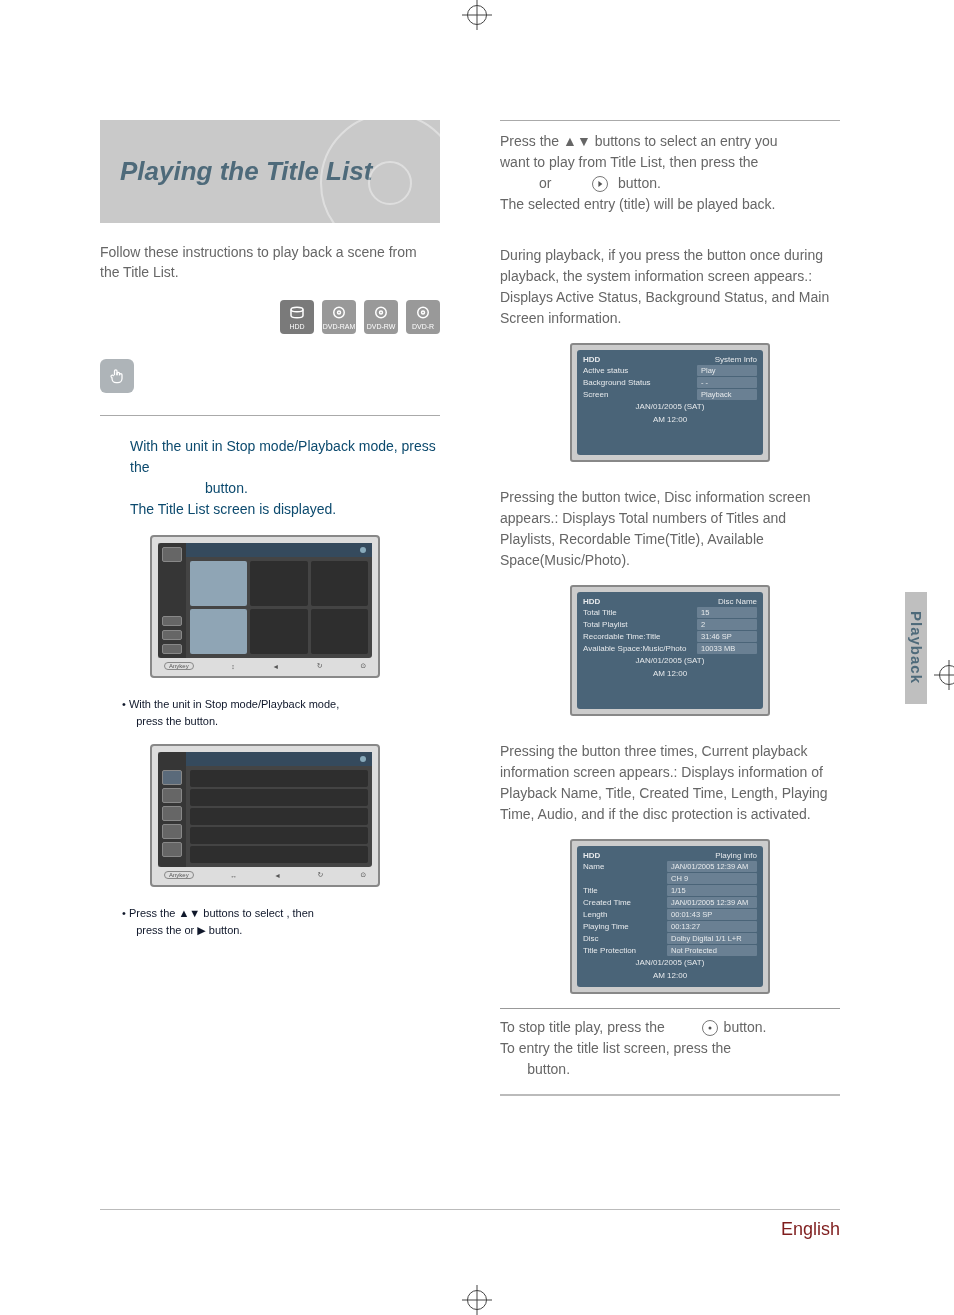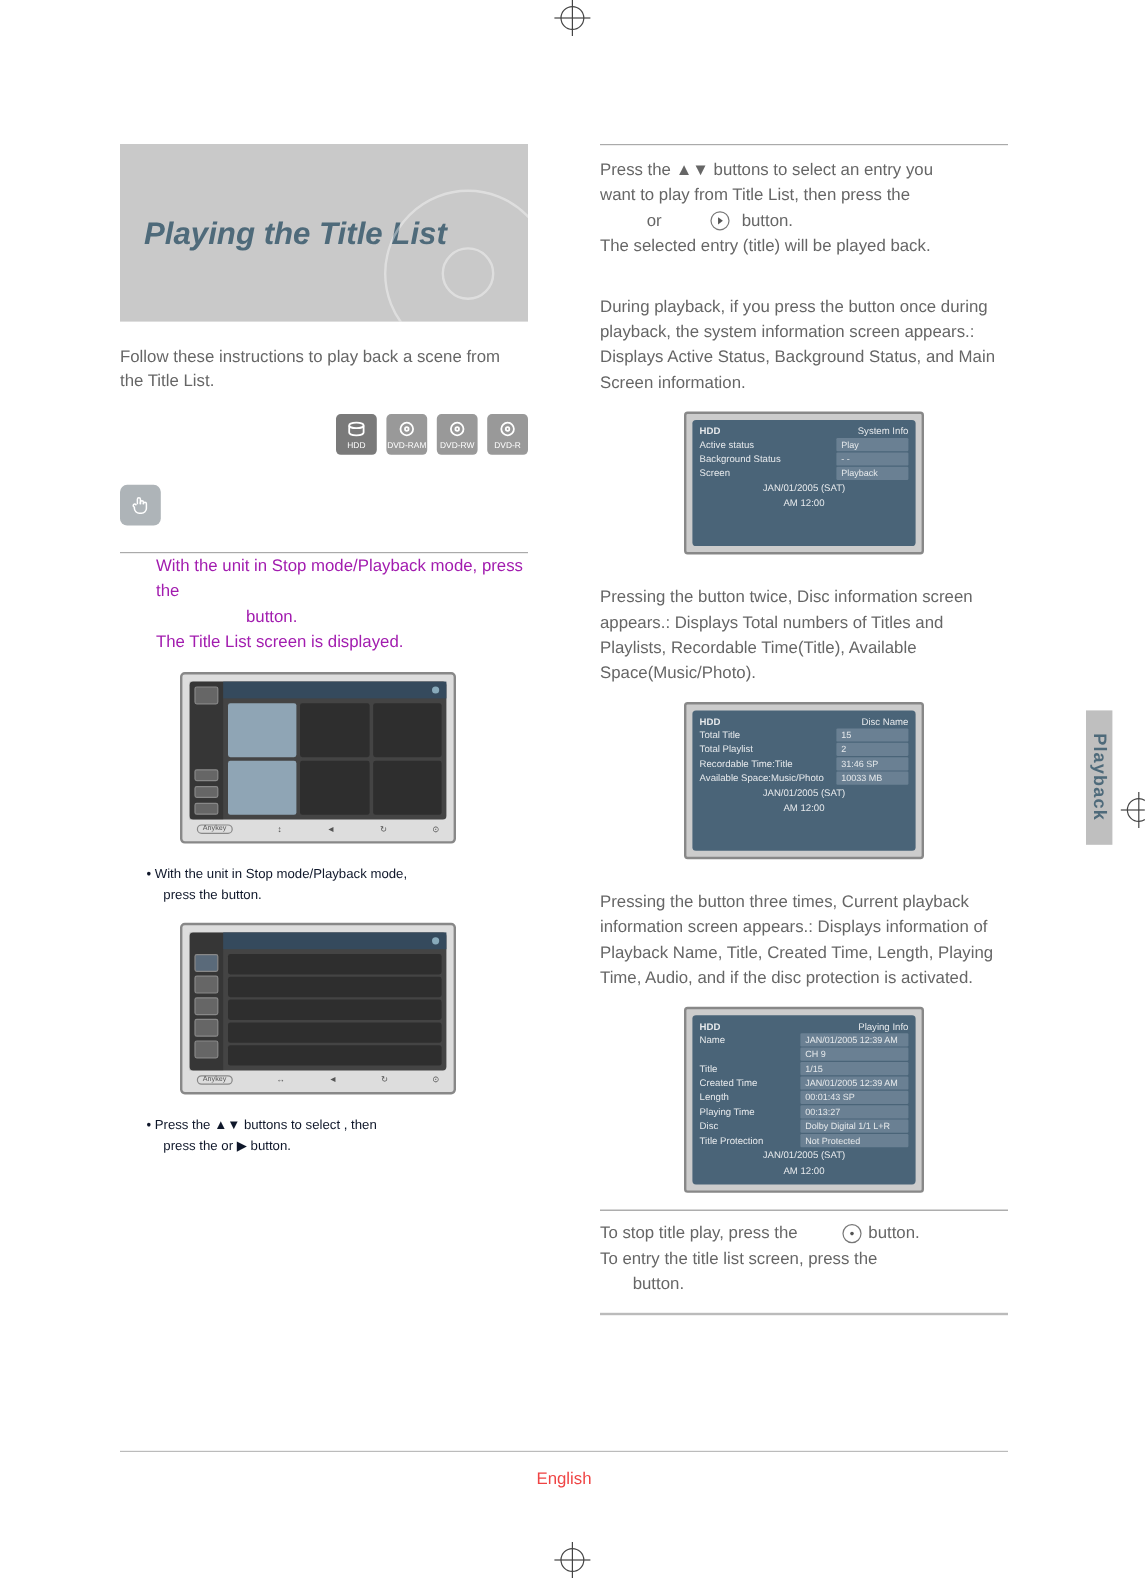--- a/index.html
+++ b/index.html
@@ -65,21 +65,21 @@
     gap: 60px;
   }
   .col {
     width: 340px;
     display: flex;
     flex-direction: column;
   }
   
   .title-banner {
     background: #c9c9c9;
-    height: 148px;
+    height: 103px;
     position: relative;
     display: flex;
     align-items: center;
     padding-left: 20px;
     overflow: hidden;
   }
   .title-banner h1 {
     font-size: 26px;
     font-weight: bold;
     font-style: italic;
@@ -139,22 +139,23 @@
     display: flex;
     align-items: center;
     justify-content: center;
   }
   .hr-short {
     margin-top: 22px;
     border: none;
     border-top: 1px solid #aaa;
   }
   .step {
+    margin-top: 20px;
     font-size: 14px;
-    color: #a21caf;
+    color: #0c4a6e;
     line-height: 1.5;
     padding-left: 30px;
   }
   .step .sub { display:block; }
   .bullet {
     margin-top: 18px;
     font-size: 11px;
     color: #0f172a;
     line-height: 1.5;
     padding-left: 30px;
@@ -330,23 +331,23 @@
     border-top:1px solid #999;
     margin: 14px 0 8px 0;
   }
   
   .footer {
     position: absolute;
     left: 100px;
     bottom: 75px;
     width: 740px;
     display: flex;
-    justify-content: center;
-    font-size: 14px;
-    color: #ef4444;
+    justify-content: flex-end;
+    font-size: 18px;
+    color: #7f1d1d;
   }
   .footer-rule {
     position:absolute;
     left: 100px;
     bottom: 105px;
     width: 740px;
     border:none;
     border-top:1px solid #bbb;
   }
 </style>

